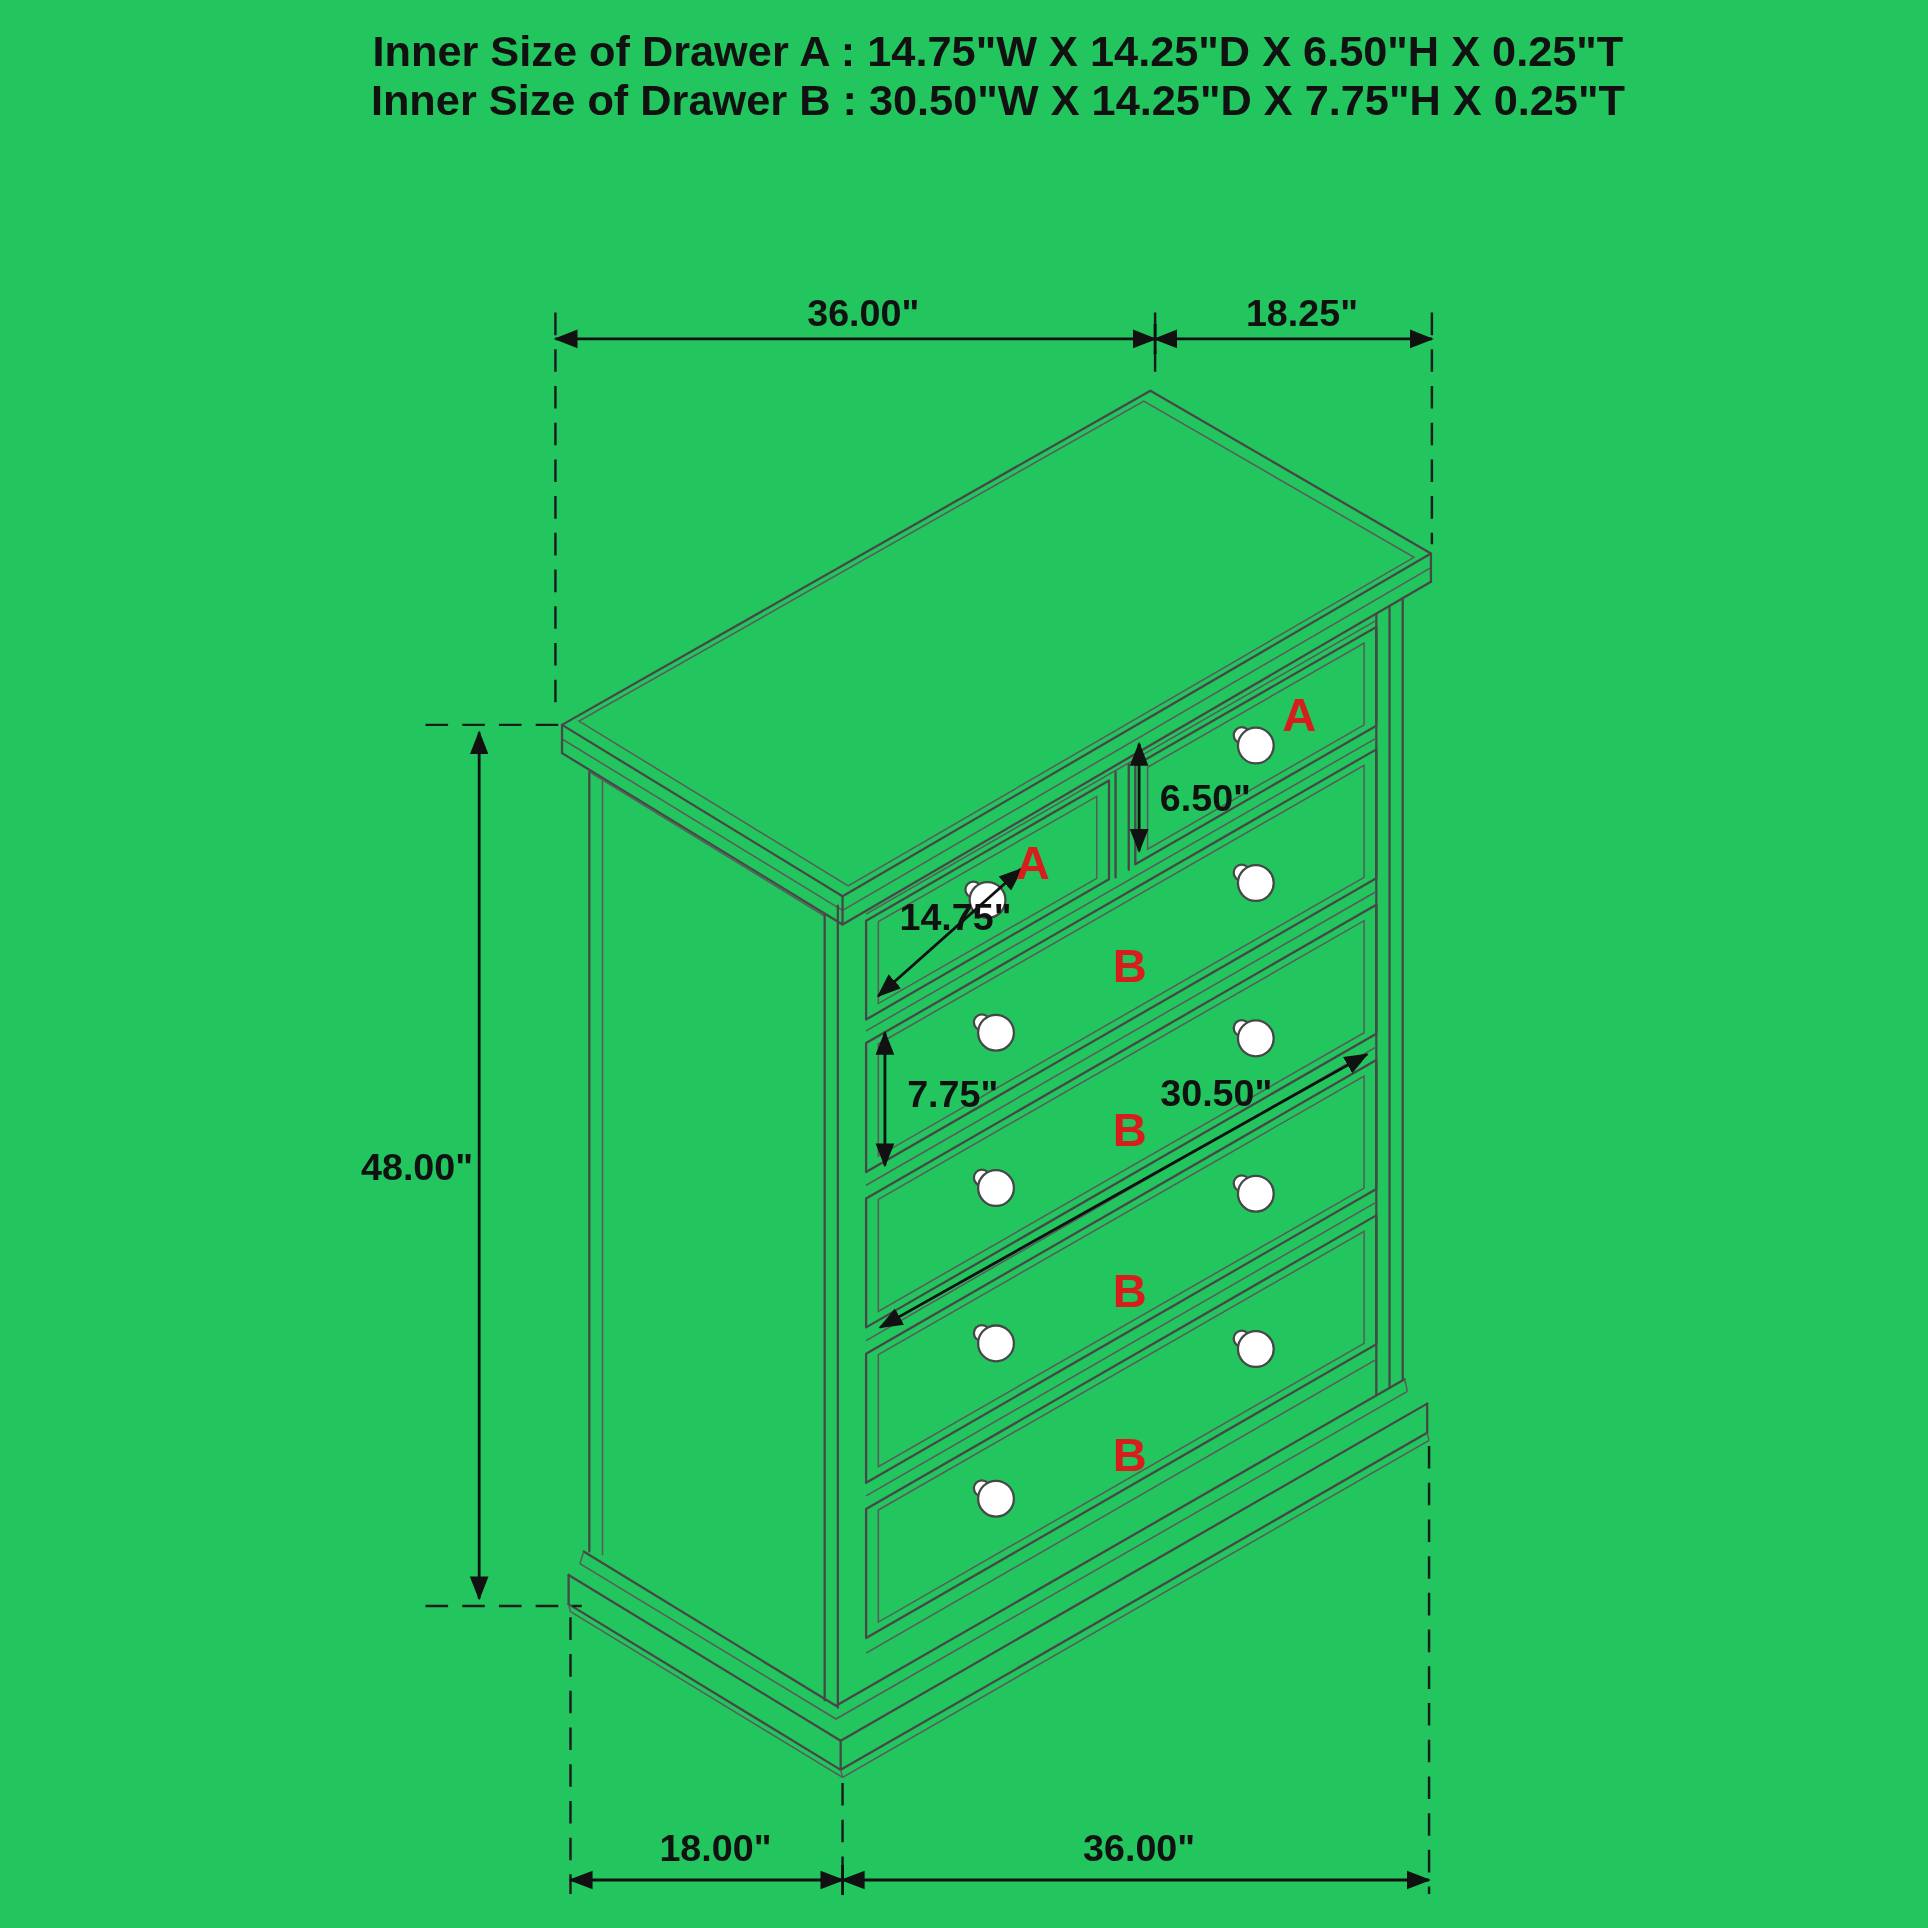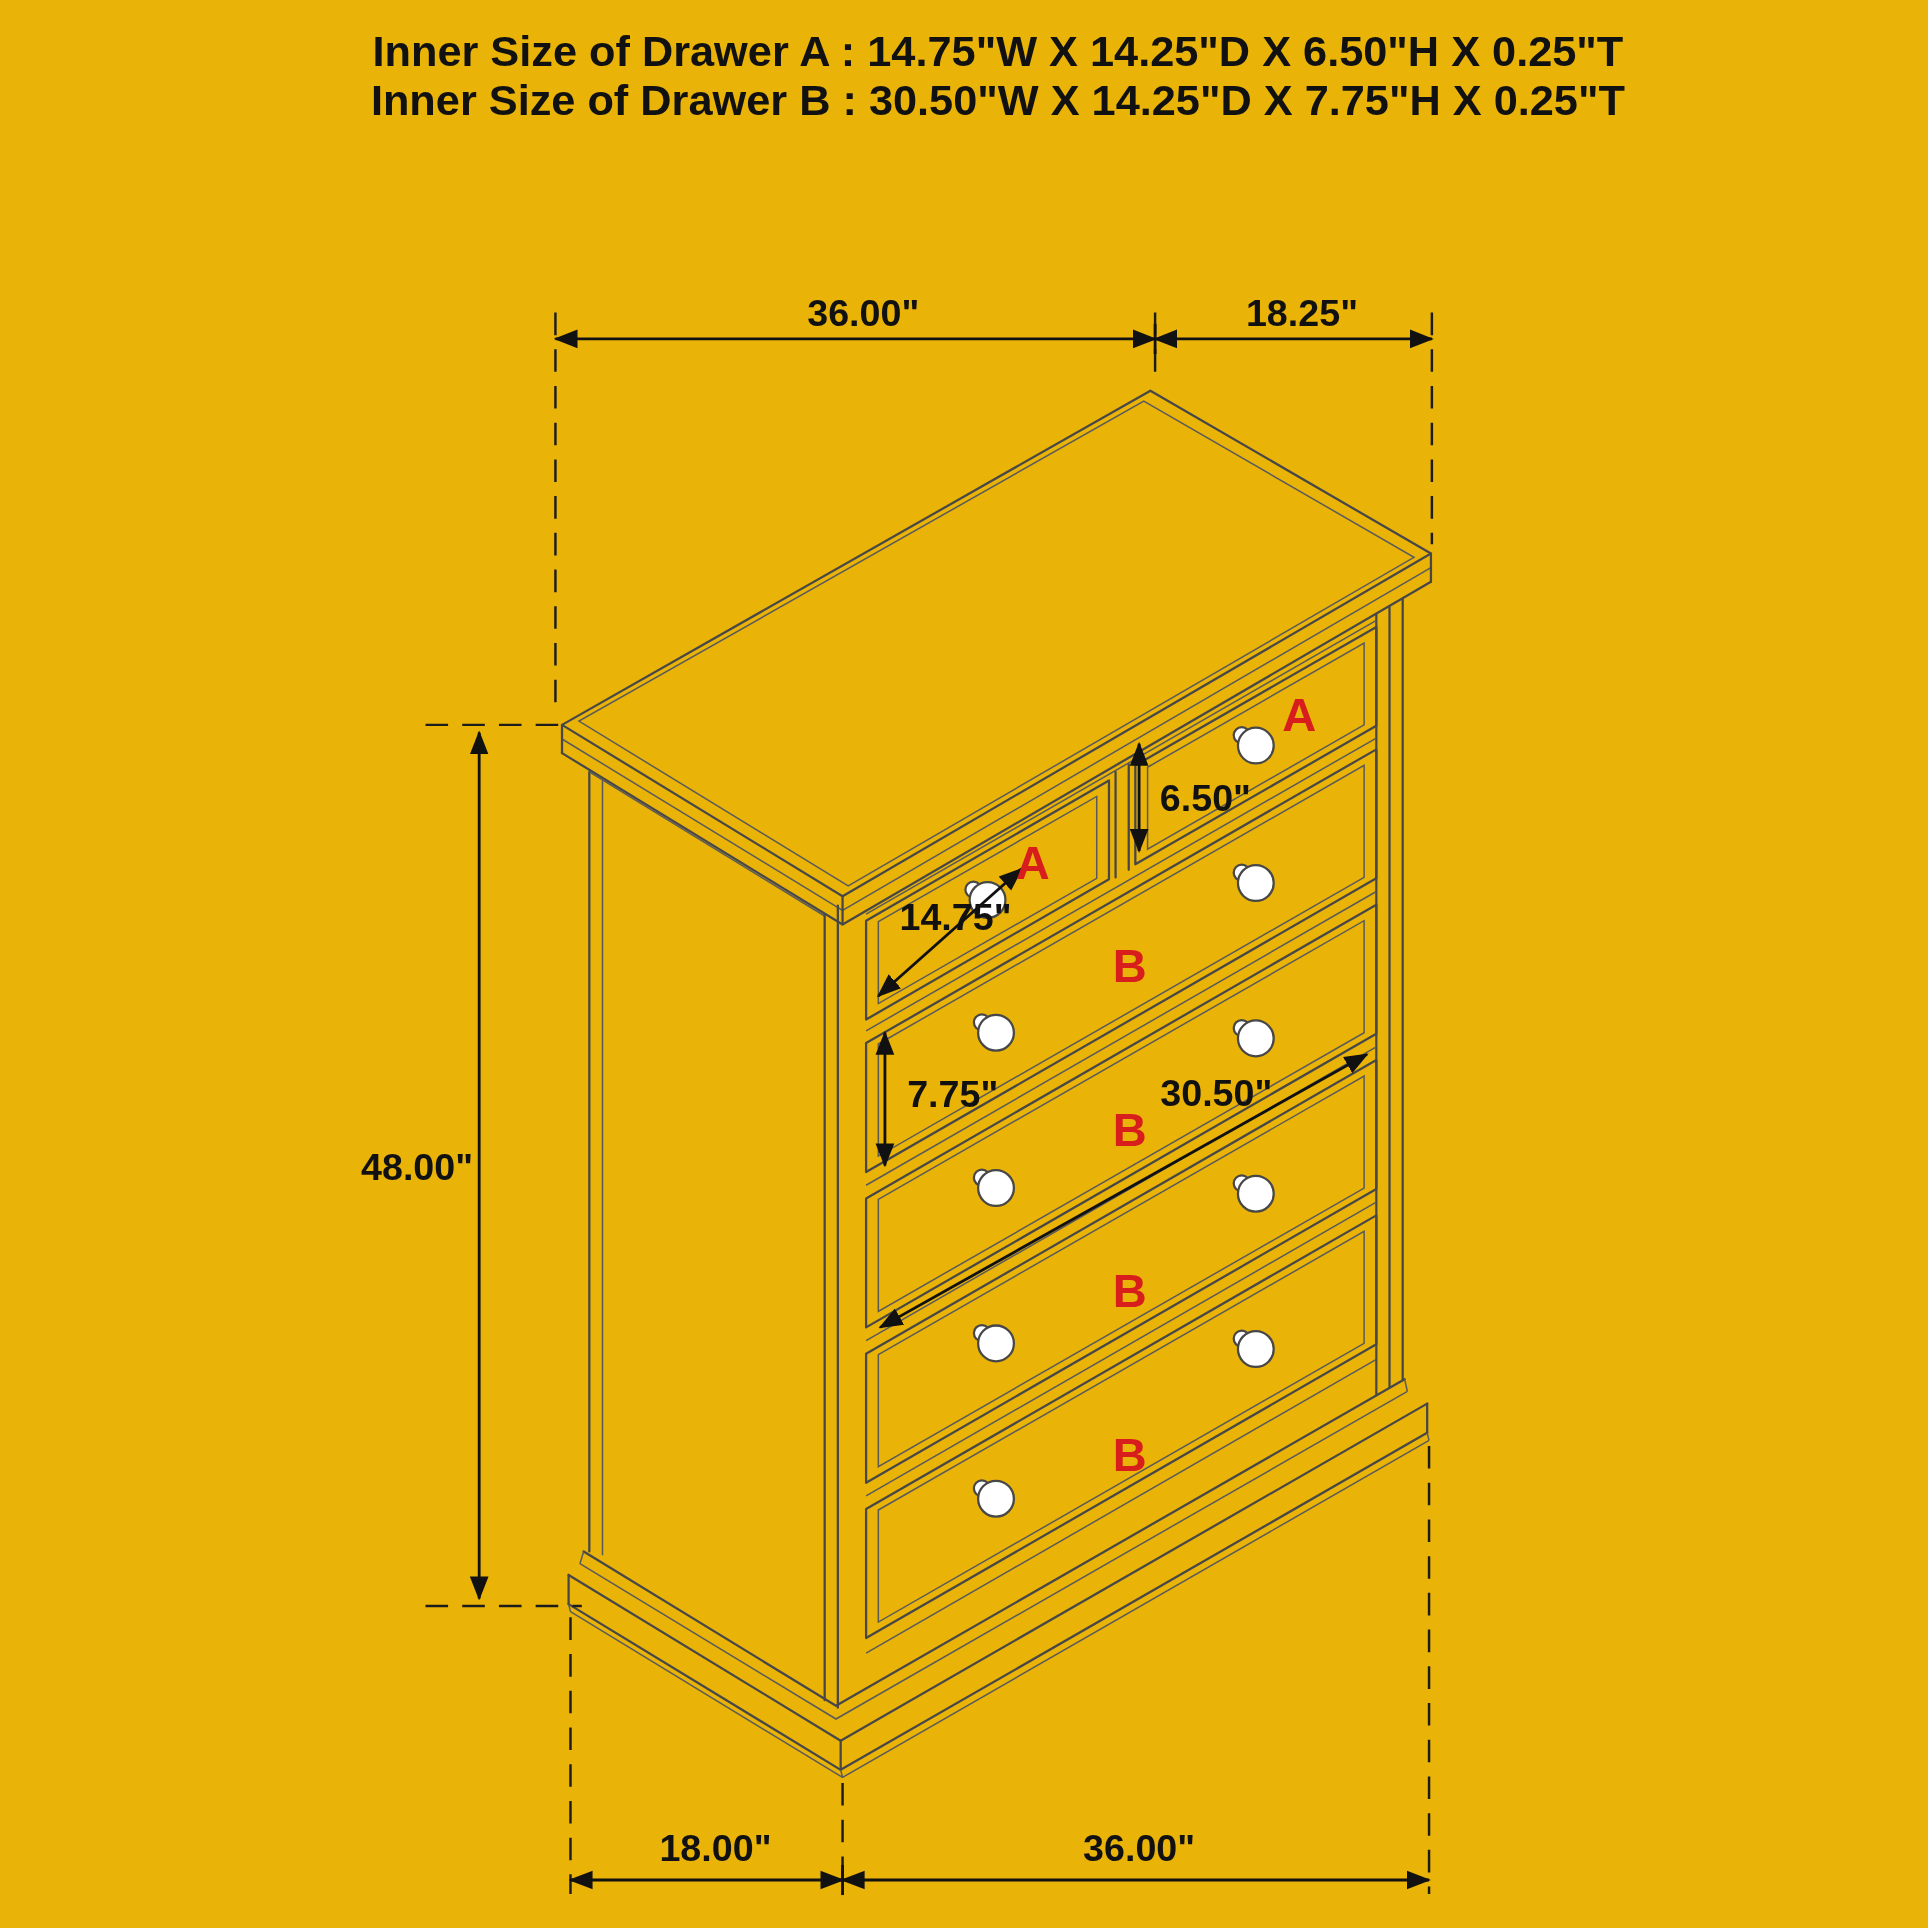--- a/index.html
+++ b/index.html
@@ -7,21 +7,21 @@
     padding: 0;
     background: #ffffff;
     width: 1928px;
     height: 1928px;
     font-family: "Liberation Sans", sans-serif;
   }
   #stage {
     position: relative;
     width: 1928px;
     height: 1928px;
-    background: #eab308;
+    background: #22c55e;
     overflow: hidden;
   }
   svg { display: block; }
   .obj {
     stroke: #474747;
     stroke-width: 2.4;
     fill: none;
     stroke-linejoin: round;
     stroke-linecap: round;
   }

